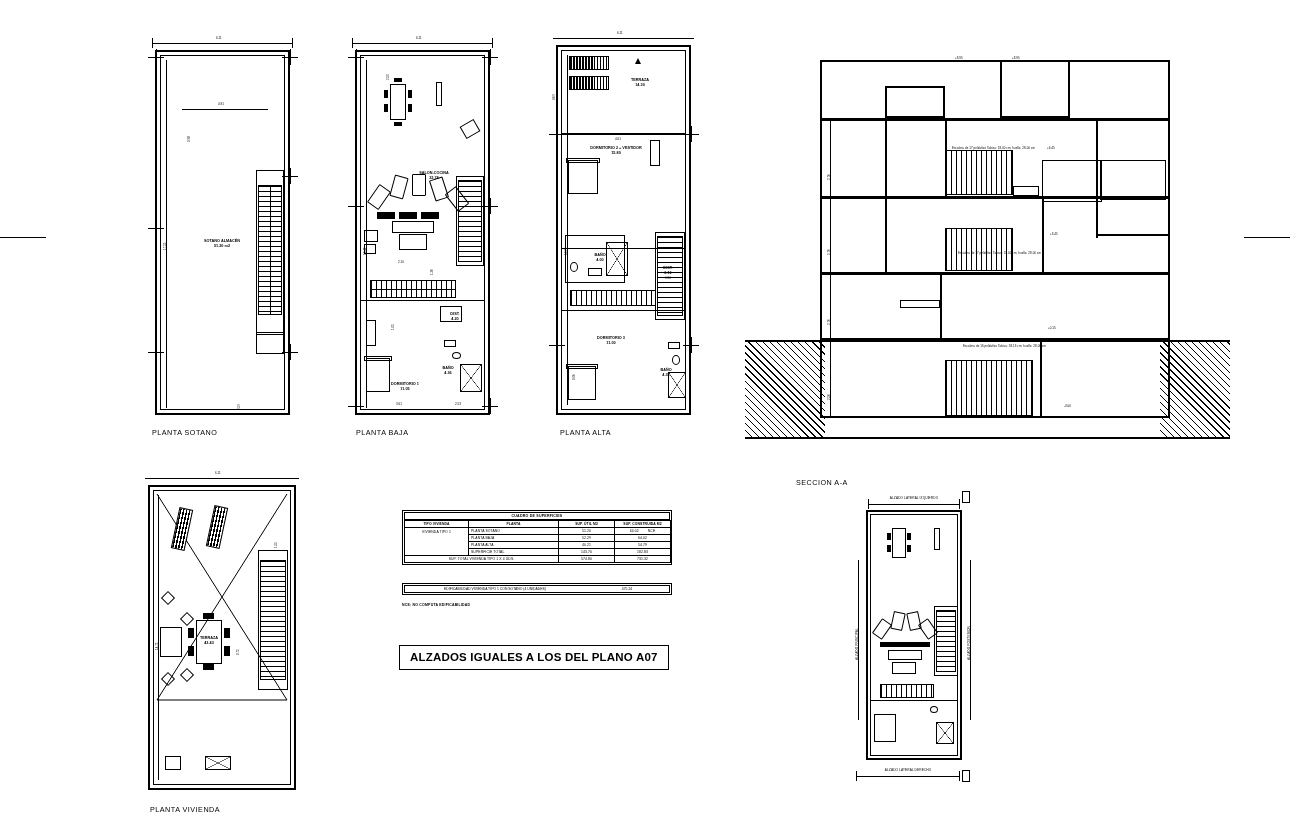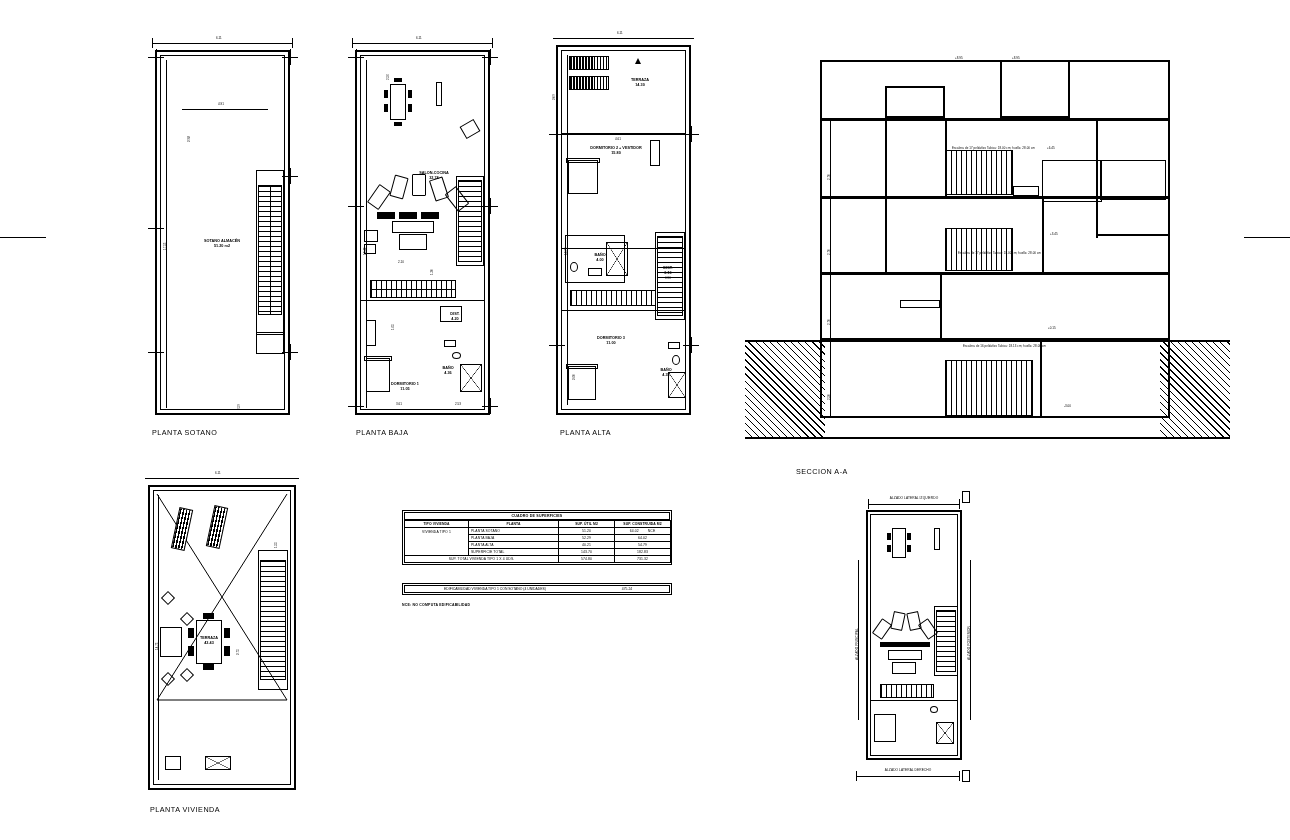--- a/index.html
+++ b/index.html
@@ -426,21 +426,21 @@
     <div class="dim rot" style="left:827px;top:255px;">2.70</div>
     <div class="dim rot" style="left:827px;top:325px;">2.70</div>
     <div class="dim rot" style="left:827px;top:400px;">2.50</div>
     <div class="dim" style="left:955px;top:56px;">+8.95</div>
     <div class="dim" style="left:1047px;top:146px;">+6.45</div>
     <div class="dim" style="left:1050px;top:232px;">+3.45</div>
     <div class="dim" style="left:1048px;top:326px;">+0.15</div>
     <div class="dim" style="left:1064px;top:404px;">-3.00</div>
     <div class="dim" style="left:1012px;top:56px;">+8.95</div>
 
-    <div class="plan-title" style="left:796px;top:467px;text-align:center;">SECCION A-A</div>
+    <div class="plan-title" style="left:796px;top:478px;text-align:center;">SECCION A-A</div>
   </div>
 
   <div>
     <div class="box thick" style="left:148px;top:485px;width:148px;height:305px;"></div>
     <div class="box" style="left:153px;top:490px;width:138px;height:295px;"></div>
     <div class="ln hl" style="left:145px;top:478px;width:154px;"></div>
     <div class="dim" style="left:215px;top:471px;">6.11</div>
     <div class="ln vl" style="left:158px;top:495px;height:285px;"></div>
     <div class="dim rot" style="left:155px;top:650px;">14.75</div>
 
@@ -535,20 +535,21 @@
 
   <div class="edif">
     <div class="edif-in">
       <span>EDIFICABILIDAD VIVIENDA TIPO 1 CON SOTANO (4 UNIDADES)</span>
       <span>475.24</span>
     </div>
   </div>
 
   <div class="note">NCE:  NO COMPUTA EDIFICABILIDAD</div>
 
+  <div id="alzados-note">ALZADOS IGUALES A LOS DEL PLANO A07</div>
 
   <div>
     <div class="box thick" style="left:866px;top:510px;width:96px;height:250px;"></div>
     <div class="box" style="left:870px;top:514px;width:88px;height:242px;"></div>
 
     <div class="ln hl" style="left:868px;top:504px;width:92px;"></div>
     <div class="ln vl" style="left:868px;top:499px;height:10px;"></div>
     <div class="ln vl" style="left:959px;top:499px;height:10px;"></div>
     <div class="lbl c" style="left:914px;top:497px;font-size:3.2px;">ALZADO LATERAL IZQUIERDO</div>
 

